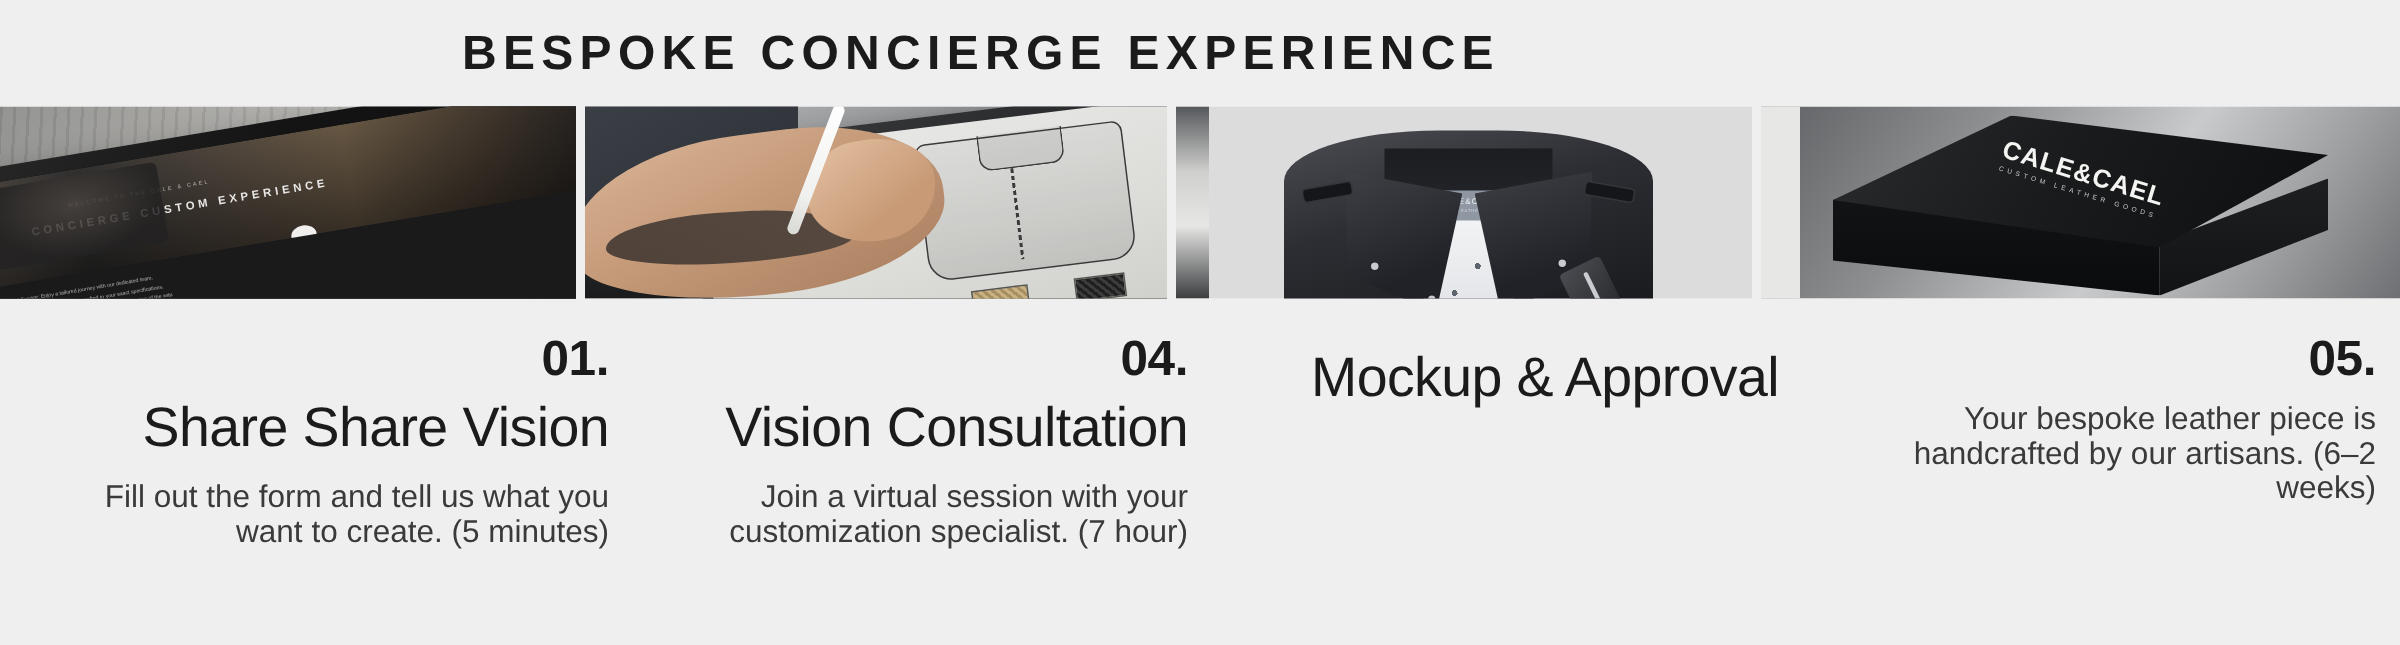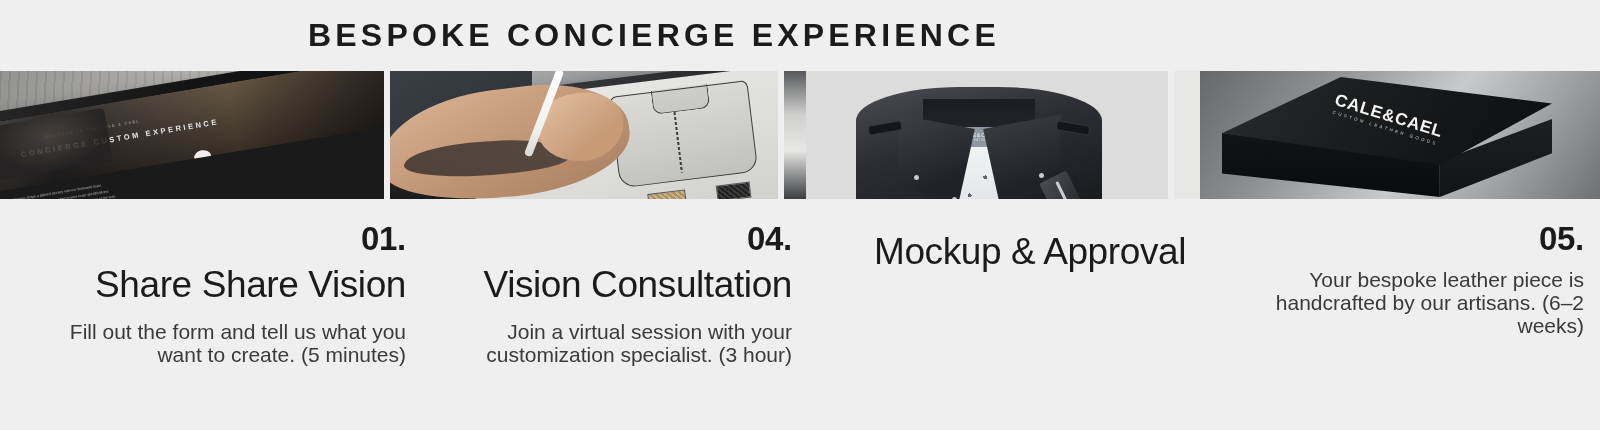--- a/index.html
+++ b/index.html
@@ -560,21 +560,21 @@
 
     <div class="step s1">
       <div class="step-number">01.</div>
       <h3 class="step-title">Share Share Vision</h3>
       <p class="step-desc">Fill out the form and tell us what you want to create. (5 minutes)</p>
     </div>
 
     <div class="step s2">
       <div class="step-number">04.</div>
       <h3 class="step-title">Vision Consultation</h3>
-      <p class="step-desc">Join a virtual session with your customization specialist. (3 hour)</p>
+      <p class="step-desc">Join a virtual session with your customization specialist. (7 hour)</p>
     </div>
 
     <div class="step s3">
       <h3 class="step-title">Mockup &amp; Approval</h3>
     </div>
 
     <div class="step s4">
       <div class="step-number">05.</div>
       <p class="step-desc">Your bespoke leather piece is handcrafted by our artisans. (6–2 weeks)</p>
     </div>

